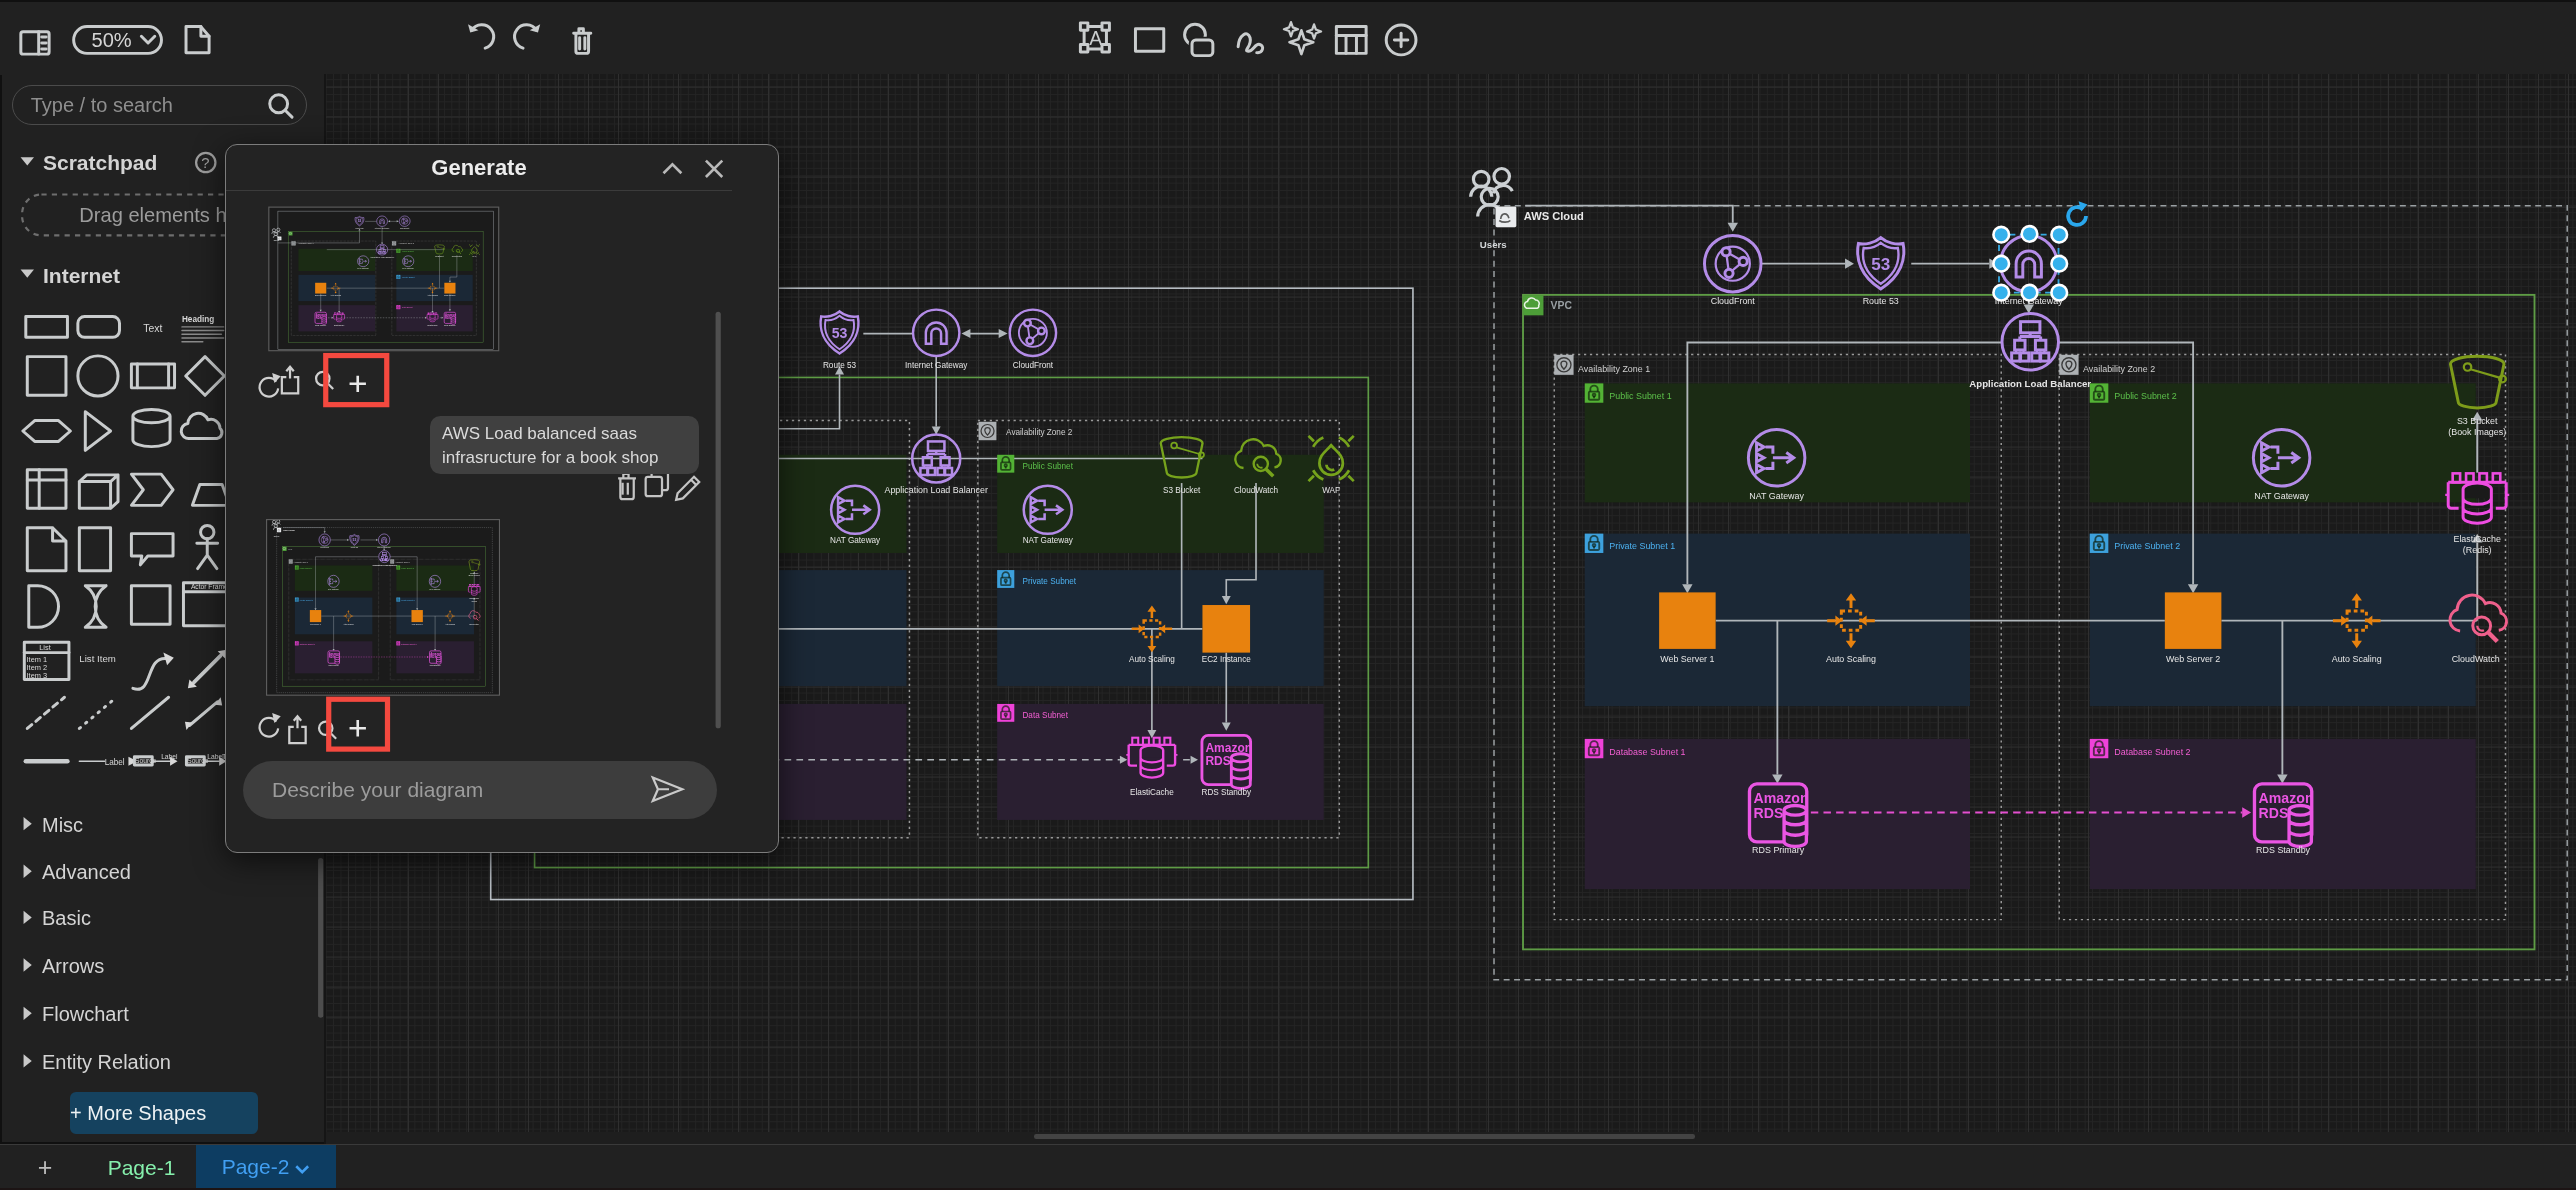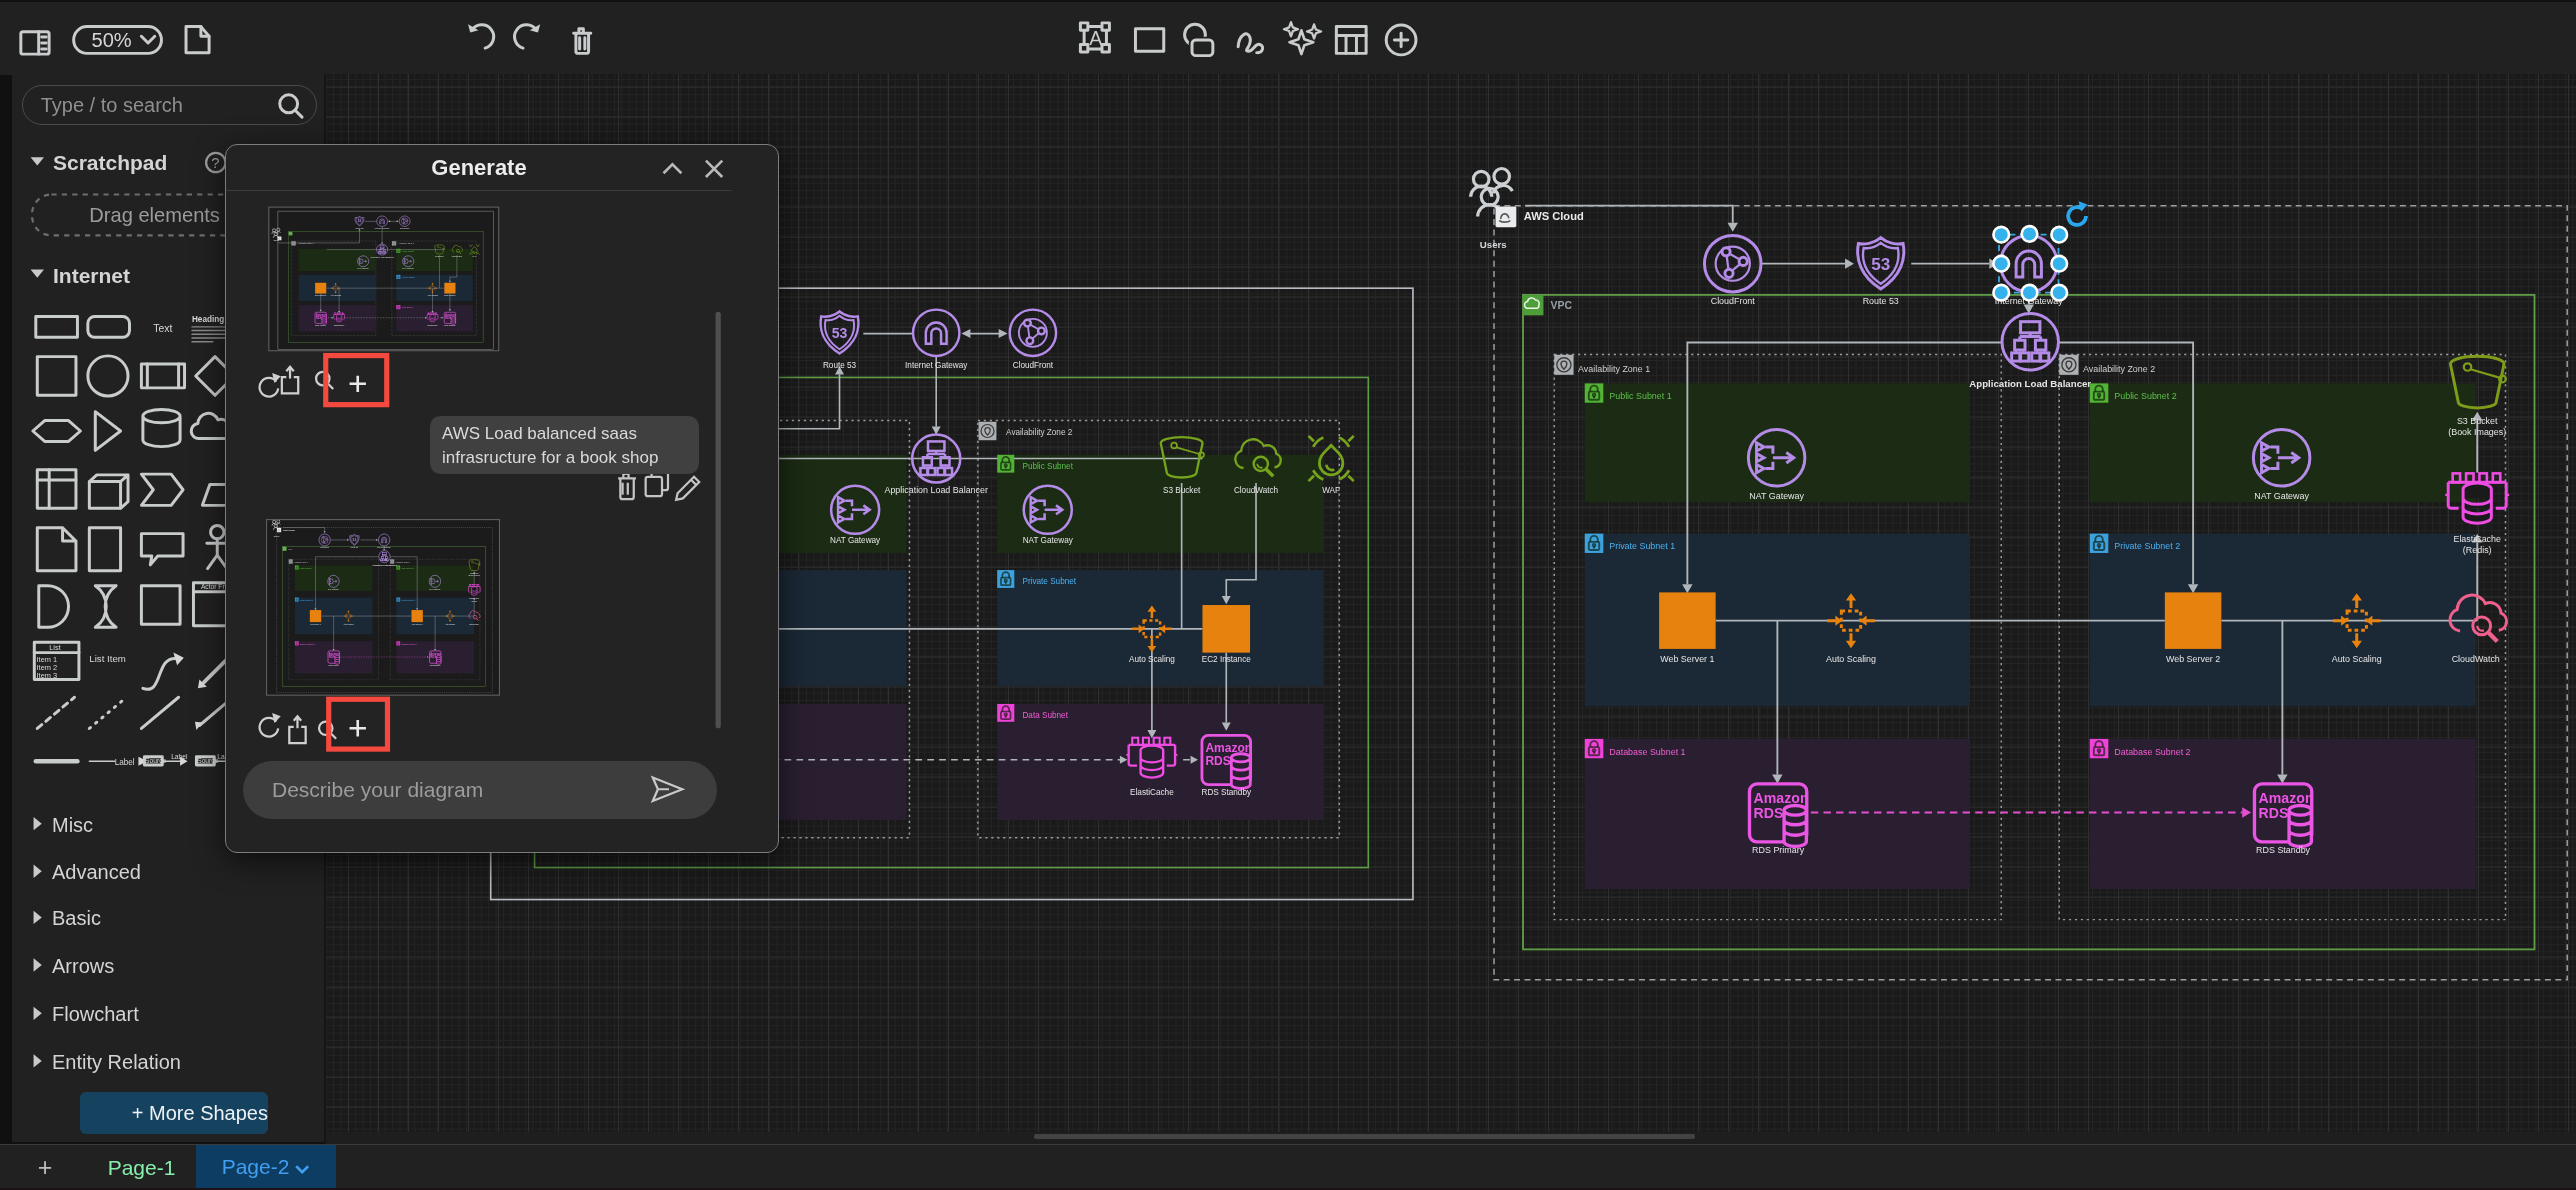--- a/index.html
+++ b/index.html
@@ -1,19 +1,19 @@
 <!DOCTYPE html>
 <html style="font-size:12px"><head>
 <meta charset="utf-8">
 <style>
 html,body{margin:0;padding:0;background:#101010;}
 *{box-sizing:border-box;}
 body{width:2576px;height:1191px;position:relative;overflow:hidden;font-family:"Liberation Sans",sans-serif;}
 #toolbar{position:absolute;left:0;top:1.5px;width:2576px;height:73px;background:#212121;}
-#sidebar{position:absolute;left:12px;top:74px;width:325px;height:1068px;background:#212121;overflow:hidden;}
+#sidebar{position:absolute;left:2px;top:74px;width:325px;height:1068px;background:#212121;overflow:hidden;}
 #canvas{position:absolute;left:325px;top:74px;width:2251px;height:1058px;background-color:#1a1a1a;
  background-image:
   linear-gradient(to right,#2f2f2f 1.5px,transparent 1.5px),
   linear-gradient(to bottom,#2f2f2f 1.5px,transparent 1.5px),
   linear-gradient(to right,#242424 0.7px,transparent 0.7px),
   linear-gradient(to bottom,#242424 0.7px,transparent 0.7px);
  background-size:30px 30px,30px 30px,7.4px 7.4px,7.4px 7.4px;
  background-position:23px 12.6px,23px 12.6px,0.7px 5.2px,0.7px 5.2px;}
 #tabbar{position:absolute;left:0;top:1144px;width:2576px;height:44px;background:#212121;border-top:0.7px solid #3a3a3a;}
 #band{position:absolute;left:325px;top:1132px;width:2251px;height:12px;background:#1e1e1e;}
@@ -170,21 +170,21 @@
  <rect x="425" y="1054" width="7" height="215" rx="3.5" fill="#4d4d4d"></rect>
 </svg>
 <div class="seclbl" style="left:41px;top:77px;font-size:21px;font-weight:600;">Scratchpad</div>
 <div class="seclbl" style="left:41px;top:190px;font-size:21px;font-weight:600;">Internet</div>
 <div class="seclbl" style="left:40px;top:740px;">Misc</div>
 <div class="seclbl" style="left:40px;top:787px;">Advanced</div>
 <div class="seclbl" style="left:40px;top:833px;">Basic</div>
 <div class="seclbl" style="left:40px;top:881px;">Arrows</div>
 <div class="seclbl" style="left:40px;top:929px;">Flowchart</div>
 <div class="seclbl" style="left:40px;top:977px;">Entity Relation</div>
-<div style="position:absolute;left:68px;top:1018px;width:188px;height:42px;background:#15425f;border-radius:6px;color:#eef2f4;font-size:20px;line-height:42px;text-align:right;">+ More Shapes</div>
+<div style="position:absolute;left:68px;top:1018px;width:188px;height:42px;background:#15425f;border-radius:6px;color:#eef2f4;font-size:20px;line-height:42px;text-align:left;">+ More Shapes</div>
 </div>
 <div id="canvas">
 <svg width="2251" height="1068" viewBox="437 100 3025 1436" style="position:absolute;left:0;top:0">
 <defs>
  <g id="iNAT" fill="none" stroke-width="4">
   <circle r="38"></circle>
   <path d="M -27 -20 l 10 5.5 -10 5.5 z M -27 -5.5 l 10 5.5 -10 5.5 z M -27 9 l 10 5.5 -10 5.5 z"></path>
   <path d="M -15 -14.5 h 10 v 9 m 0 11 v 9 h -10 M -5 0 h 27 m -9 -7 l 10 7 -10 7"></path>
  </g>
  <g id="iIG" fill="none" stroke-width="4">

